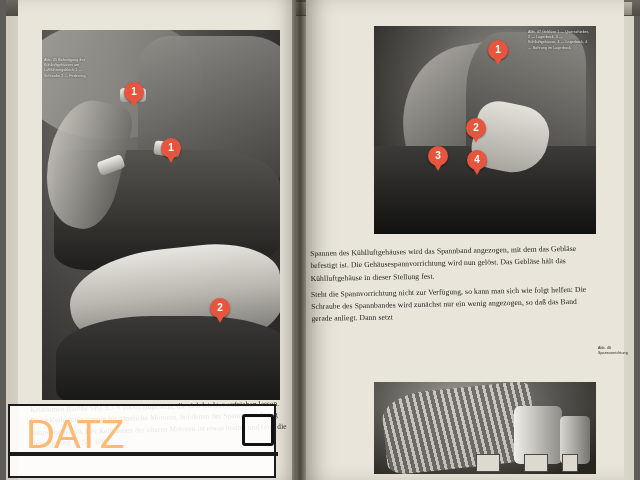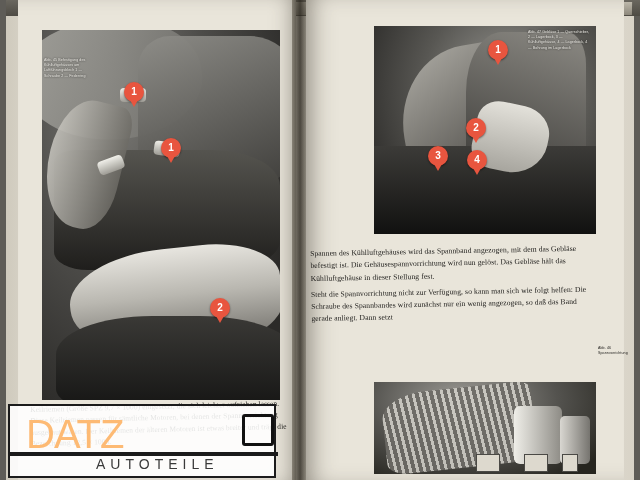--- a/index.html
+++ b/index.html
@@ -388,16 +388,15 @@
       <div class="box" style="left:48px; top:2px;"></div>
       <div class="box" style="left:86px; top:2px; width:14px;"></div>
     </div>
 
   </div>
 
   <div id="watermark">
     <div id="wm-text"><span>DAT</span><span>Z</span></div>
     <div id="wm-dot"></div>
     <div id="wm-bar"></div>
-    <div id="wm-sub">AUTOTEILE</div>
   </div>
 
 </div>
 
 </body></html>

